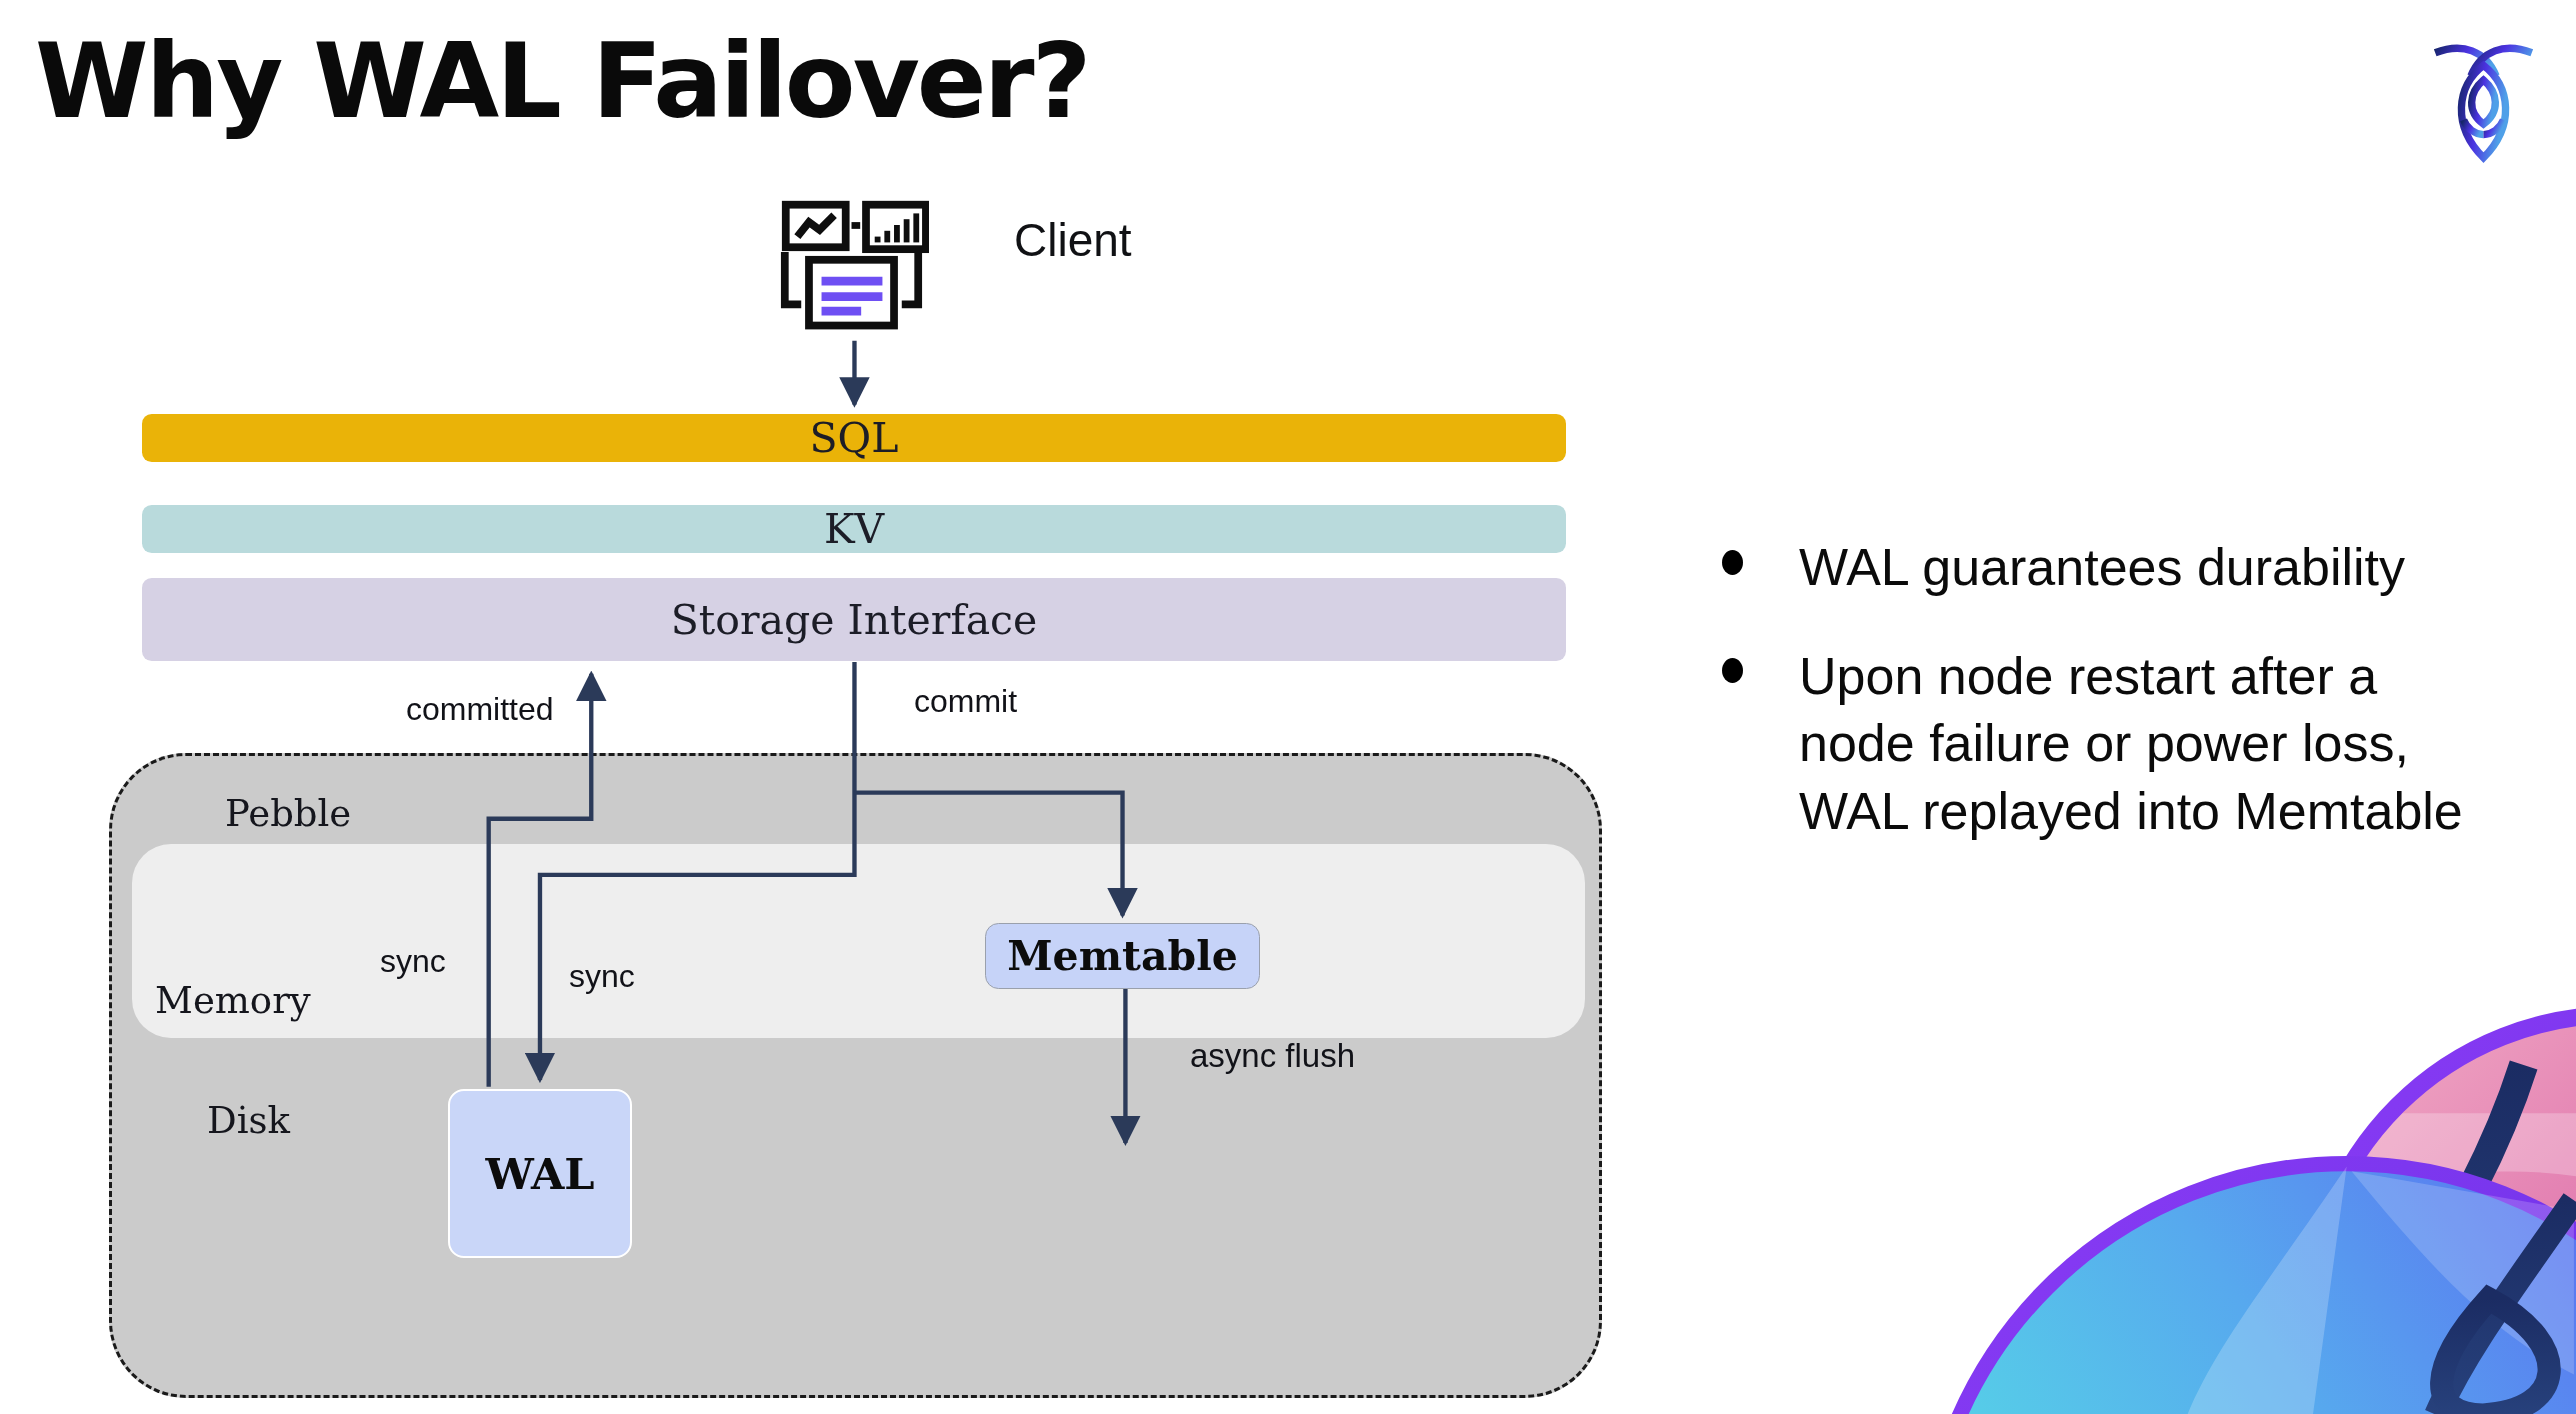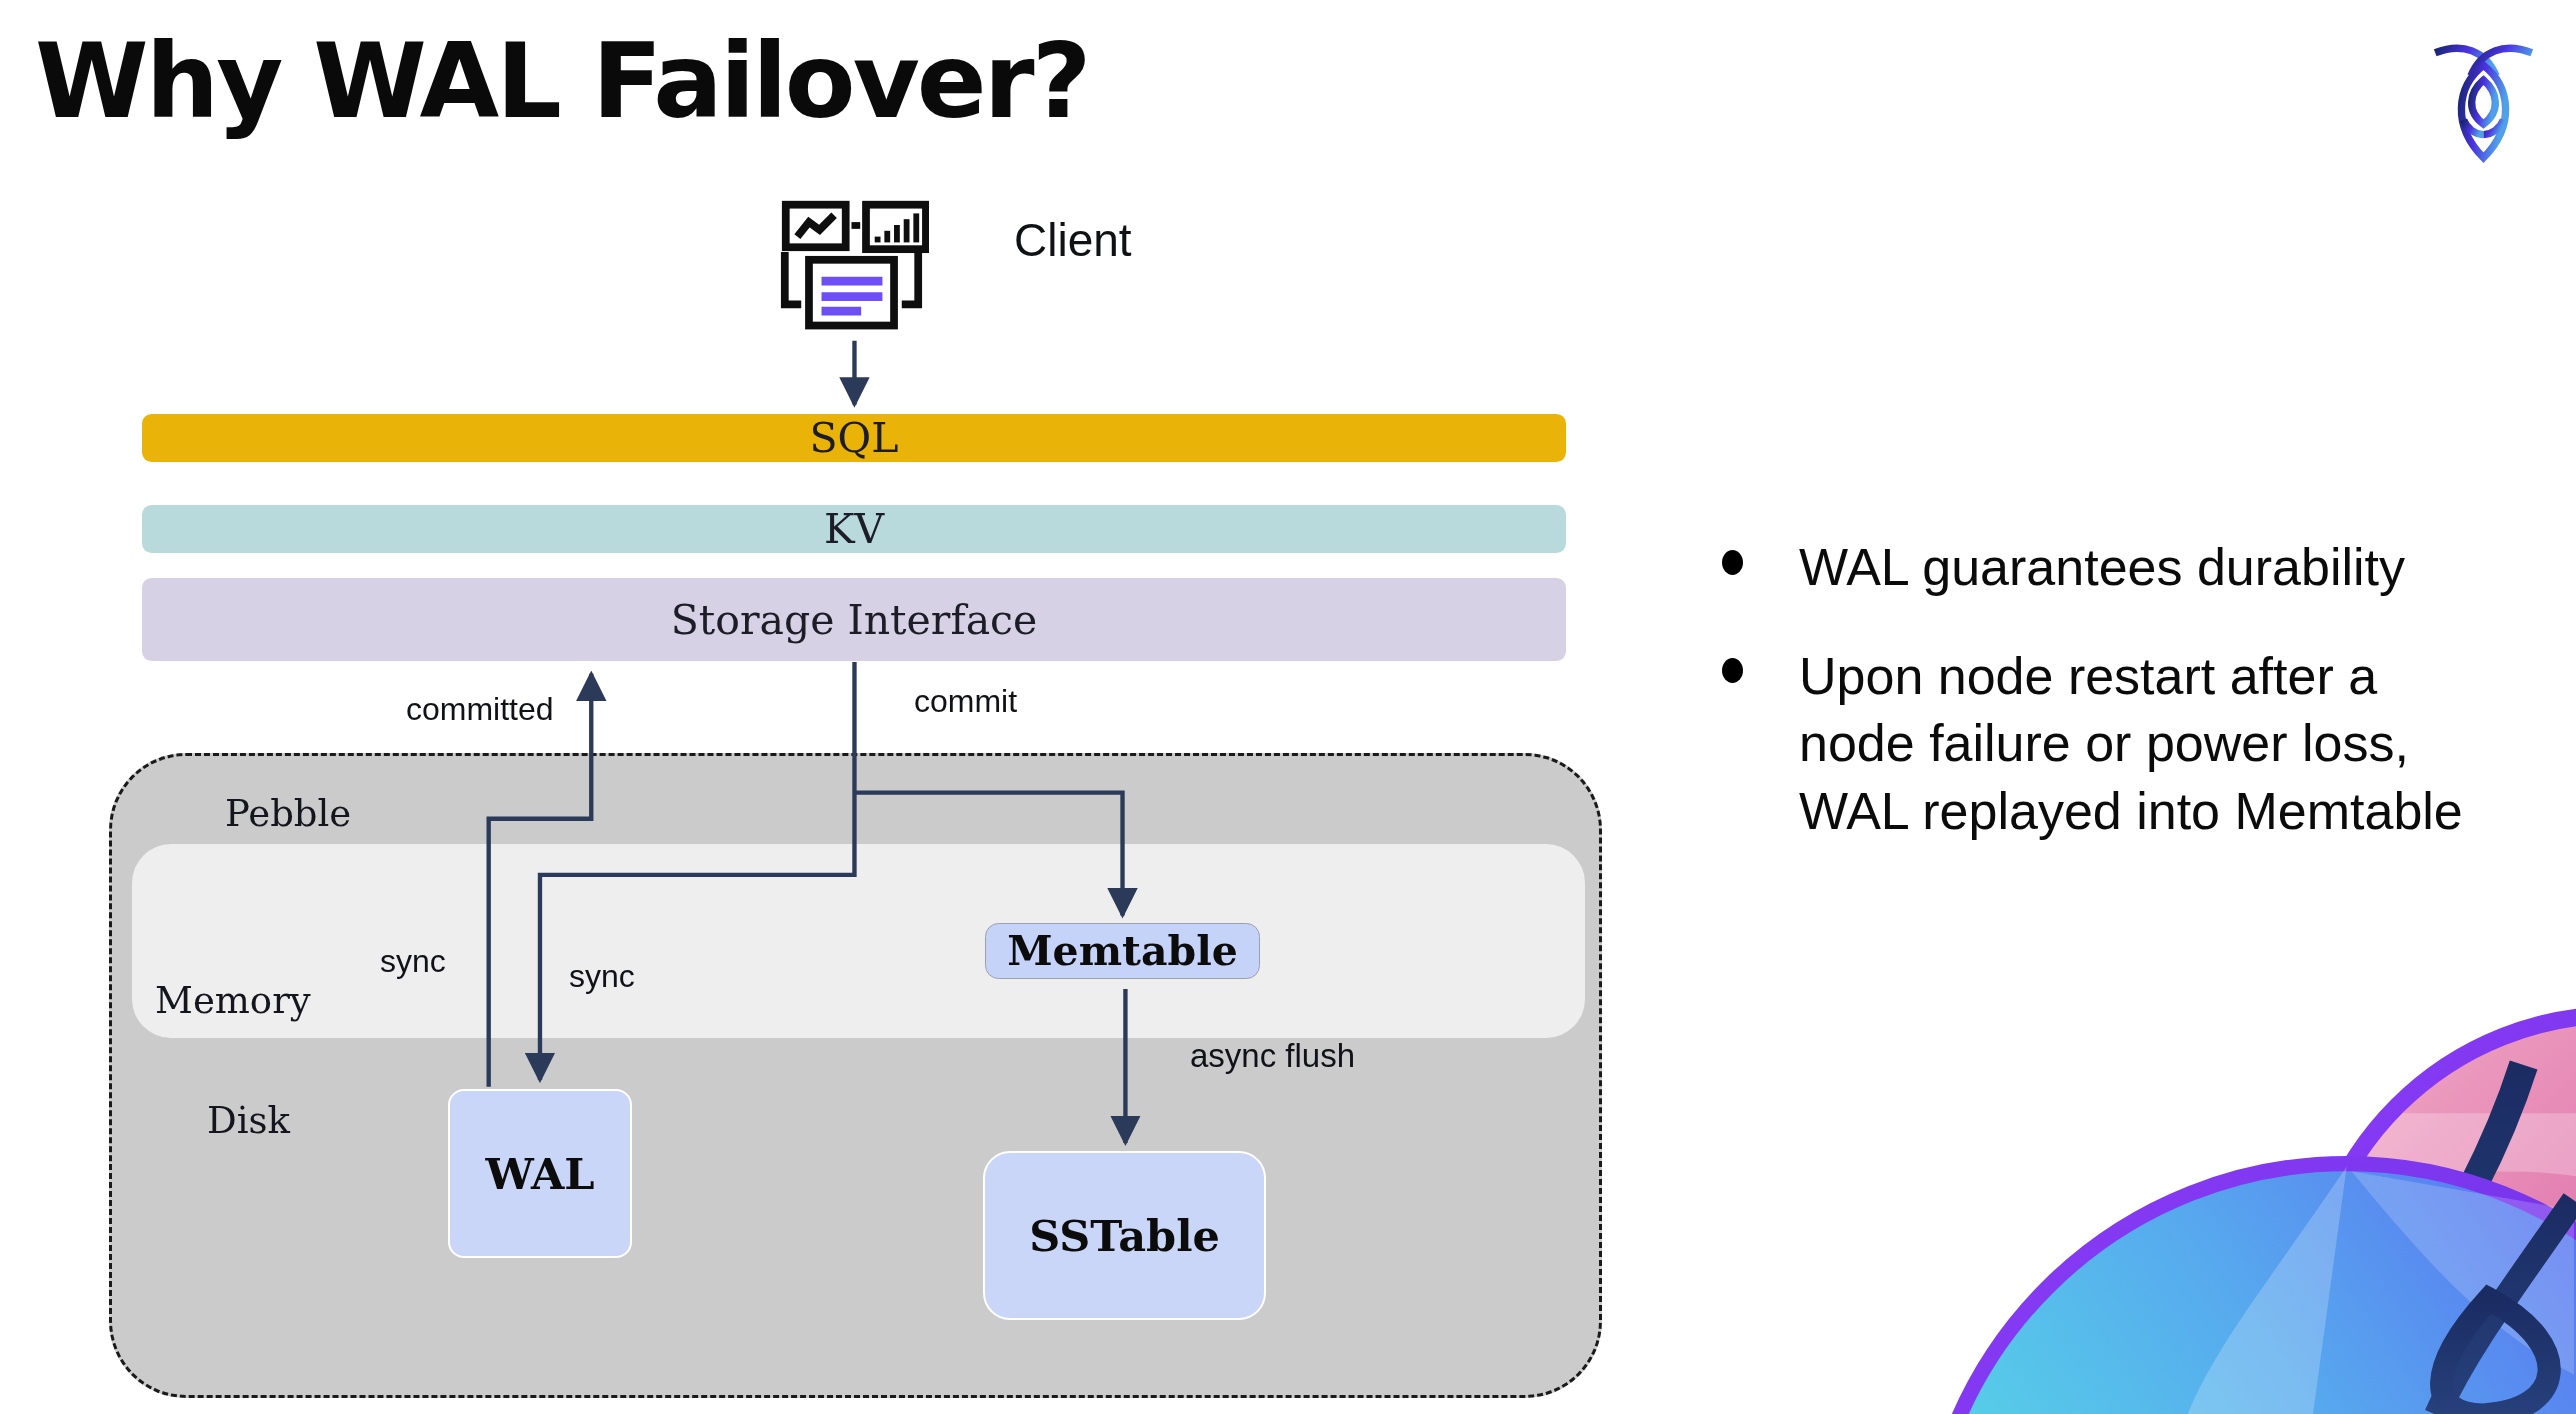--- a/index.html
+++ b/index.html
@@ -28,21 +28,21 @@
   .lbl-pebble{left:225px;top:792px;}
   .lbl-memory{left:155px;top:979px;}
   .lbl-disk{left:207px;top:1099px;}
 
   
   .node{position:absolute;display:flex;align-items:center;justify-content:center;
         font-family:"DejaVu Serif","Liberation Serif",serif;font-weight:bold;color:#0c0c0c;
         background:#c9d6f8;box-sizing:border-box;}
   .node-wal{left:448px;top:1089px;width:184px;height:169px;border:2.9px solid #ffffff;
             border-radius:16px;font-size:43px;}
-  .node-memtable{left:985px;top:923px;width:275px;height:56px;border:1.9px solid #9aa0ac;
+  .node-memtable{left:985px;top:923px;width:275px;height:66px;border:1.9px solid #9aa0ac;
                  border-radius:13.5px;font-size:41px;background:#c6d3f8;text-align:right;}
   .node-sstable{left:983px;top:1151px;width:283px;height:169px;border:2.9px solid #ffffff;
                 border-radius:27px;font-size:43px;}
 
   
   .edge-label{position:absolute;font-size:32px;color:#111218;}
   .lbl-committed{left:406px;top:691px;}
   .lbl-commit{left:914px;top:683px;}
   .lbl-sync-left{left:380px;top:943px;}
   .lbl-sync-right{left:569px;top:958px;}
@@ -130,23 +130,20 @@
   <div class="memory-band"></div>
   <div class="zone-label lbl-pebble">Pebble</div>
   <div class="zone-label lbl-memory">Memory</div>
   <div class="zone-label lbl-disk">Disk</div>
 
   <div class="node node-wal">
     <span>WAL</span>
   </div>
   <div class="node node-memtable">
     <span>Memtable</span>
-  </div>
-  <div class="node node-sstable">
-    <span>SSTable</span>
   </div>
 
   <div class="edge-label lbl-committed">committed</div>
   <div class="edge-label lbl-commit">commit</div>
   <div class="edge-label lbl-sync-left">sync</div>
   <div class="edge-label lbl-sync-right">sync</div>
   <div class="edge-label lbl-async">async flush</div>
 
   <svg class="edges-svg" width="2576" height="1415" viewBox="0 0 2662 1462">
     <defs>

